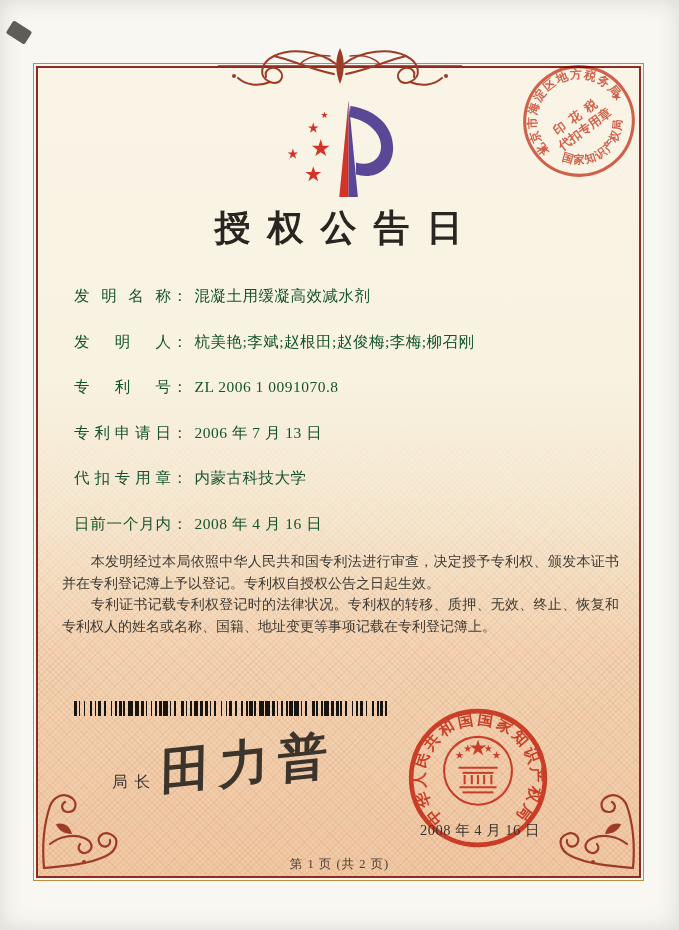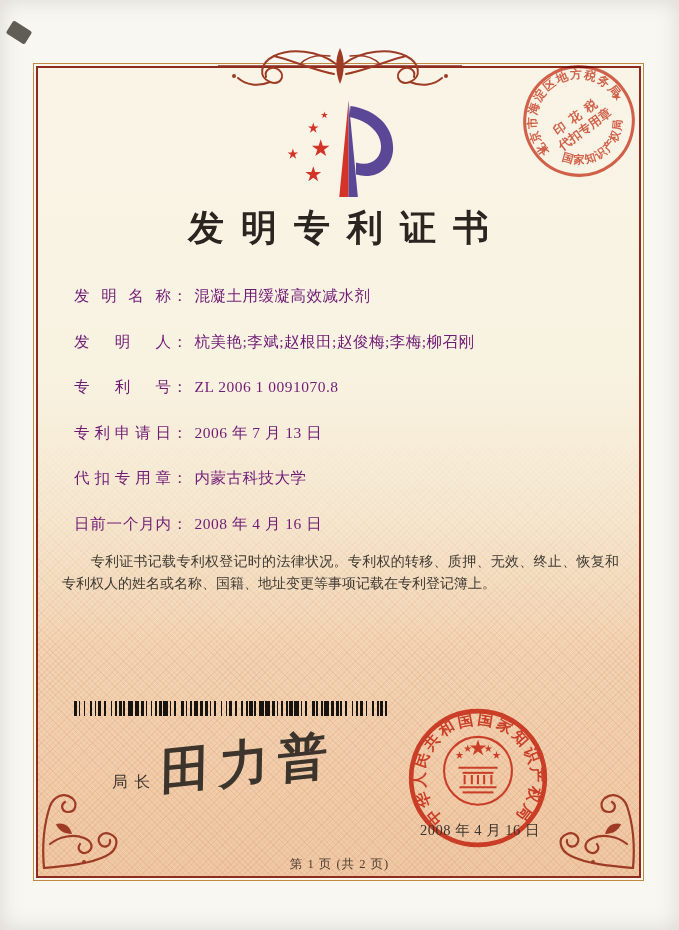--- a/index.html
+++ b/index.html
@@ -36,21 +36,21 @@
     position:absolute;left:47px;top:100px;font-size:14.5px;color:#474038;
     letter-spacing:1.5px;z-index:3;
   }
   .logo{position:absolute;left:278px;top:96px;width:130px;height:108px;z-index:3;}
   .title{
     position:absolute;left:0;top:204px;width:100%;text-align:center;
     font-size:36px;font-weight:bold;color:#2b2522;letter-spacing:17px;
     padding-left:15px;box-sizing:border-box;z-index:3;
   }
   .fields{position:absolute;left:74px;top:283px;width:545px;z-index:3;}
-  .field-row{line-height:26px;margin-bottom:19.5px;white-space:nowrap;color:#701a75;}
+  .field-row{line-height:26px;margin-bottom:19.5px;white-space:nowrap;color:#14532d;}
   .field-label{
     display:inline-block;width:97px;font-size:15.5px;
     text-align:justify;text-align-last:justify;vertical-align:bottom;
   }
   .field-colon{font-size:15.5px;margin:0 7px 0 1px;}
   .field-value{font-size:15.5px;letter-spacing:.5px;}
   .body-text{
     position:absolute;left:62px;top:551px;width:557px;z-index:3;
     font-size:14px;line-height:21.7px;color:#3f3a33;text-align:justify;
   }
@@ -159,21 +159,21 @@
       <text font-size="9.5" letter-spacing="1" font-weight="bold">
         <textPath href="#taxBottom">国家知识产权局</textPath>
       </text>
       <text x="50" y="49" text-anchor="middle" font-size="10.5" font-weight="bold" letter-spacing="1.5">印 花 税</text>
       <text x="50" y="62" text-anchor="middle" font-size="10.5" font-weight="bold">代扣专用章</text>
       <polygon class="star" points="12.00,48.00 12.90,50.76 15.80,50.76 13.45,52.47 14.35,55.24 12.00,53.53 9.65,55.24 10.55,52.47 8.20,50.76 11.10,50.76"></polygon>
       <polygon class="star" points="88.00,48.00 88.90,50.76 91.80,50.76 89.45,52.47 90.35,55.24 88.00,53.53 85.65,55.24 86.55,52.47 84.20,50.76 87.10,50.76"></polygon>
     </g>
   </svg>
 
-  <div class="title">发明专利证书</div>
+  <div class="title">授权公告日</div>
 
   <div class="fields">
     <div class="field-row">
       <span class="field-label">发明名称</span><span class="field-colon">：</span><span class="field-value">混凝土用缓凝高效减水剂</span>
     </div>
     <div class="field-row">
       <span class="field-label">发明人</span><span class="field-colon">：</span><span class="field-value">杭美艳;李斌;赵根田;赵俊梅;李梅;柳召刚</span>
     </div>
     <div class="field-row">
       <span class="field-label">专利号</span><span class="field-colon">：</span><span class="field-value">ZL 2006 1 0091070.8</span>
@@ -183,20 +183,21 @@
     </div>
     <div class="field-row">
       <span class="field-label">代扣专用章</span><span class="field-colon">：</span><span class="field-value">内蒙古科技大学</span>
     </div>
     <div class="field-row">
       <span class="field-label">日前一个月内</span><span class="field-colon">：</span><span class="field-value">2008 年 4 月 16 日</span>
     </div>
   </div>
 
   <div class="body-text">
+    <p>本发明经过本局依照中华人民共和国专利法进行审查，决定授予专利权、颁发本证书并在专利登记簿上予以登记。专利权自授权公告之日起生效。</p>
     <p>专利证书记载专利权登记时的法律状况。专利权的转移、质押、无效、终止、恢复和专利权人的姓名或名称、国籍、地址变更等事项记载在专利登记簿上。</p>
   </div>
 
   <div class="barcode">
       <div class="bar" style="width: 3.2px;"></div>
       <div style="width: 1.6px;"></div>
       <div class="bar" style="width: 1.6px;"></div>
       <div style="width: 3.2px;"></div>
       <div class="bar" style="width: 1.6px;"></div>
       <div style="width: 4.8px;"></div>

